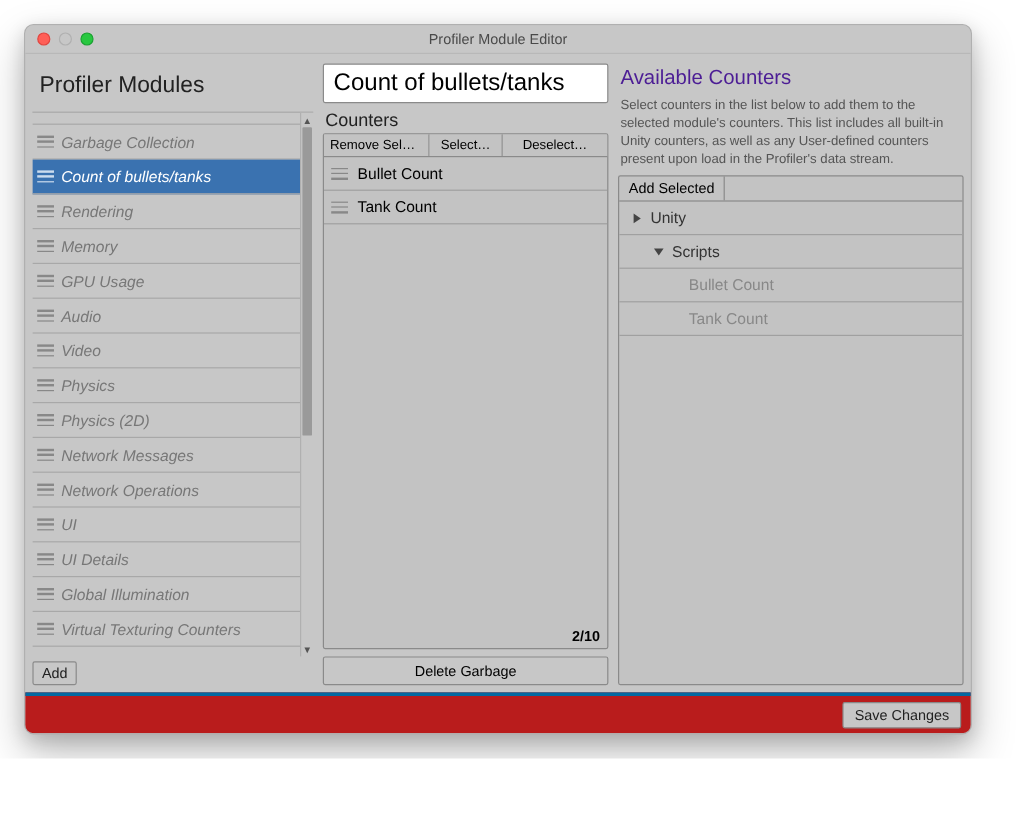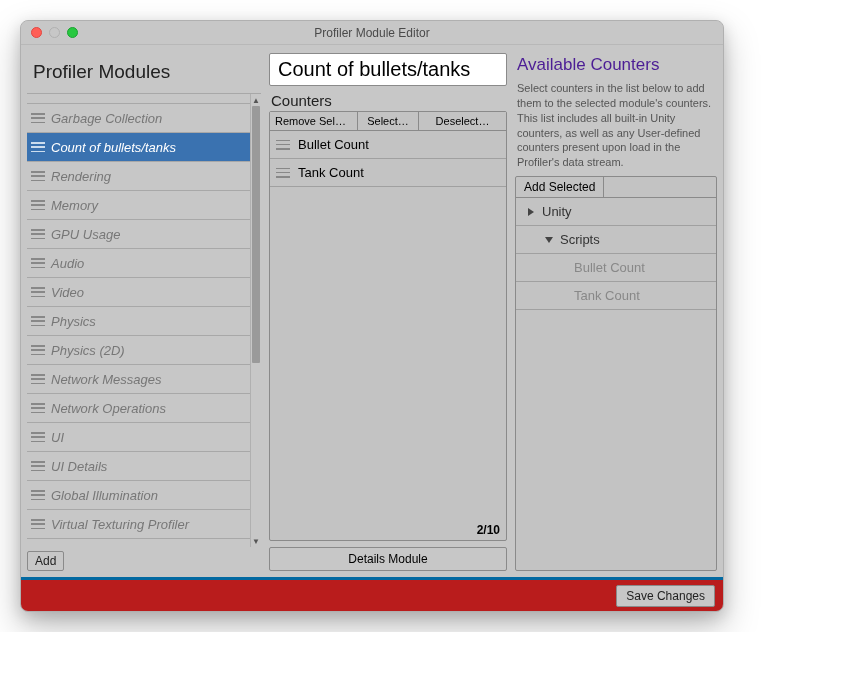--- a/index.html
+++ b/index.html
@@ -1,18 +1,18 @@
 <!DOCTYPE html>
 <html><head>
 <meta charset="utf-8">
 <style>
   * { box-sizing: border-box; margin: 0; padding: 0; font-family: -apple-system, "Helvetica Neue", Arial, sans-serif; }
   body { background: #fff; padding: 20px; }
   .window {
-    width: 704px; height: 592px;
+    width: 790px; height: 592px;
     background: #c7c7c7;
     border-radius: 8px;
     box-shadow: 0 15px 35px rgba(0,0,0,0.25), 0 5px 15px rgba(0,0,0,0.15);
     display: flex; flex-direction: column;
     overflow: hidden;
     border: 1px solid #b0b0b0;
   }
   .titlebar {
     height: 24px; background: #c7c7c7;
     display: flex; align-items: center;
@@ -309,21 +309,21 @@
                   <span></span>
                 </div>
                 <span>Global Illumination</span>
               </div>
               <div class="mod-row">
                 <div class="grip">
                   <span></span>
                   <span></span>
                   <span></span>
                 </div>
-                <span>Virtual Texturing Profiler</span>
+                <span>Virtual Texturing Counters</span>
               </div>
             </div>
         </div>
         <div class="scrollbar">
           <div class="scroll-arrow">▲</div>
           <div class="scroll-track">
               <div class="scroll-thumb"></div>
             </div>
           <div class="scroll-arrow">▼</div>
         </div>
@@ -355,21 +355,21 @@
               <div class="grip">
                 <span></span>
                 <span></span>
                 <span></span>
               </div>
               <span>Tank Count</span>
             </div>
           </div>
         <div class="cb-foot">2/10</div>
       </div>
-      <div class="del-btn">Details Module</div>
+      <div class="del-btn">Delete Garbage</div>
     </div>
 
     <div class="col right">
       <h1 class="avail">Available Counters</h1>
       <div class="helper">Select counters in the list below to add them to the selected module's counters. This list includes all built-in Unity counters, as well as any User-defined counters present upon load in the Profiler's data stream.</div>
       <div class="right-box">
         <div class="right-top">
           <div class="tbtn">Add Selected</div>
         </div>
         <div class="tree" id="tree-rows">

